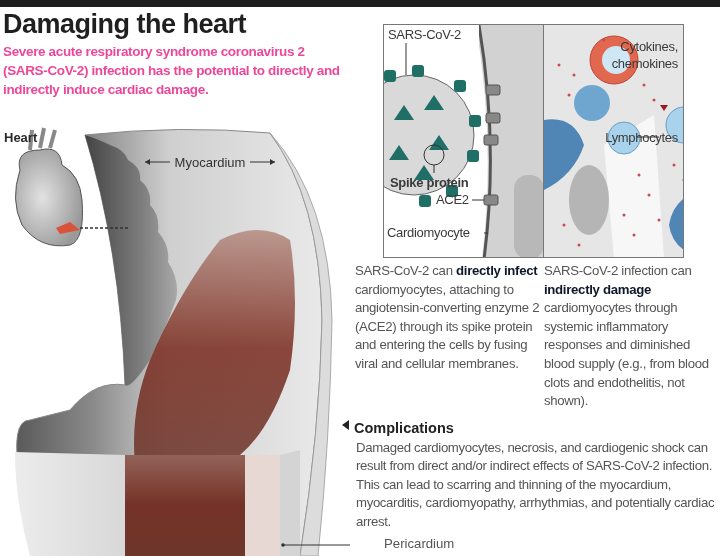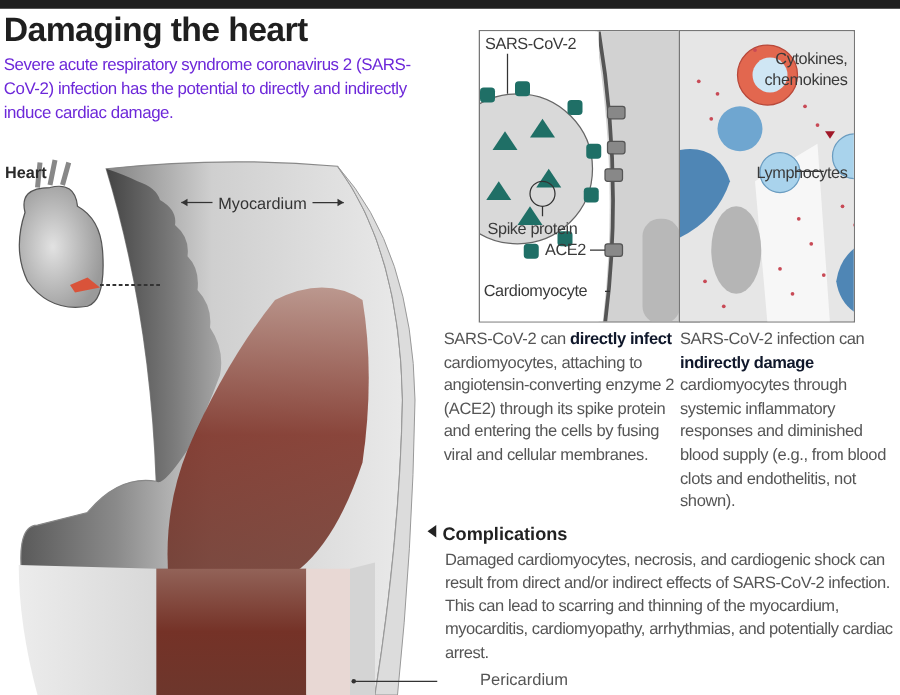--- a/index.html
+++ b/index.html
@@ -1,20 +1,20 @@
 <!DOCTYPE html>
 <html><head>
 <meta charset="utf-8">
 <style>
   * { box-sizing: border-box; margin: 0; padding: 0; }
   html, body { width: 720px; height: 556px; overflow: hidden; background: #ffffff; }
   body { position: relative; font-family: "Liberation Sans", "DejaVu Sans", sans-serif; color: #3a3a3a; }
   .topbar { position: absolute; left: 0; top: 0; width: 720px; height: 7px; background: #1e1e1e; }
   .title { position: absolute; left: 3px; top: 9px; font-size: 27px; font-weight: bold; color: #1f1f1f; letter-spacing: -0.5px; font-family: "Liberation Sans Narrow", "Liberation Sans", sans-serif; }
-  .subtitle { position: absolute; left: 3px; top: 42px; width: 345px; font-size: 13.5px; line-height: 19px; color: #6d28d9; letter-spacing: -0.35px; }
+  .subtitle { position: absolute; left: 3px; top: 42px; width: 345px; font-size: 13.5px; line-height: 19px; color: #ec4899; letter-spacing: -0.35px; font-weight: bold; }
   .heart-label { position: absolute; left: 4px; top: 130px; font-size: 13px; font-weight: bold; color: #2a2a2a; }
   .art { position: absolute; left: 0; top: 0; }
   .panel { position: absolute; top: 24px; width: 177px; height: 234px; border: 1.5px solid #777; overflow: hidden; background: #f4f4f4; }
   .panel.p1 { left: 354px; margin-left: 29px; }
   .panel.p2 { left: 543px; width: 141px; }
   .plabel { position: absolute; font-size: 13px; color: #3a3a3a; letter-spacing: -0.3px; white-space: nowrap; }
   .caption { position: absolute; top: 262px; font-size: 13.2px; line-height: 18.6px; color: #555; letter-spacing: -0.3px; }
   .caption b { color: #0f172a; }
   .cap1 { left: 355px; width: 190px; }
   .cap2 { left: 544px; width: 176px; }
@@ -120,21 +120,21 @@
     <g fill="#888" stroke="#555" stroke-width="1">
       <rect x="102" y="60" width="14" height="10" rx="2"></rect>
       <rect x="102" y="88" width="14" height="10" rx="2"></rect>
       <rect x="100" y="110" width="14" height="10" rx="2"></rect>
       <rect x="100" y="170" width="14" height="10" rx="2"></rect>
     </g>
     <line x1="88" y1="175" x2="100" y2="175" stroke="#333" stroke-width="1"></line>
     <line x1="100" y1="208" x2="104" y2="208" stroke="#333" stroke-width="1"></line>
   </svg>
   <div class="plabel" style="left:4px;top:2px;">SARS-CoV-2</div>
-  <div class="plabel" style="left:6px;top:150px;">Spike protein</div>
+  <div class="plabel" style="left:6px;top:150px;font-weight:bold;">Spike protein</div>
   <div class="plabel" style="left:52px;top:167px;">ACE2</div>
   <div class="plabel" style="left:3px;top:200px;">Cardiomyocyte</div>
 </div>
 
 <div class="panel p2">
   <svg width="178" height="234" viewBox="0 0 178 234">
     <rect width="178" height="234" fill="#e6e6e6"></rect>
     <path d="M60 120 L110 90 L120 234 L70 234 Z" fill="#f7f7f7"></path>
     <ellipse cx="45" cy="175" rx="20" ry="35" fill="#b5b5b5"></ellipse>
     <circle cx="70" cy="35" r="24" fill="#e2674f" stroke="#b8483a" stroke-width="1"></circle>

